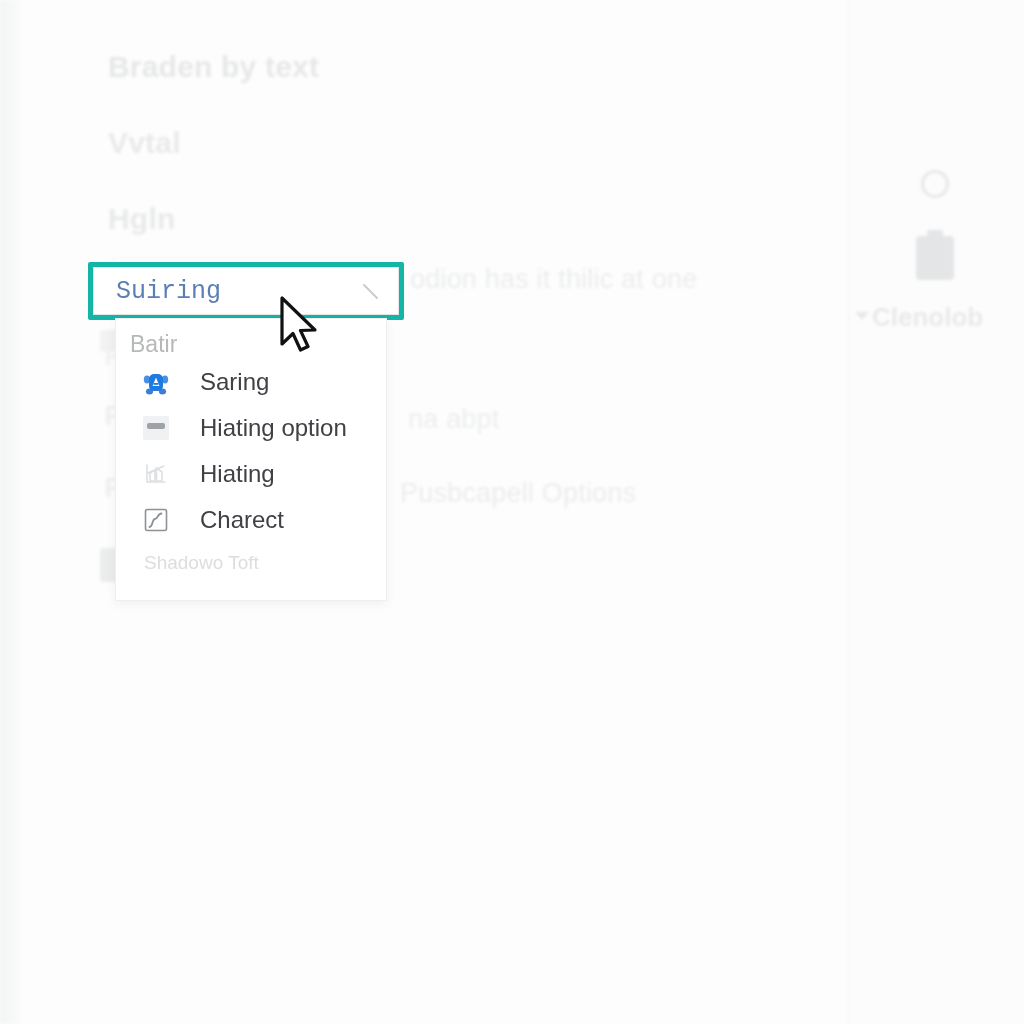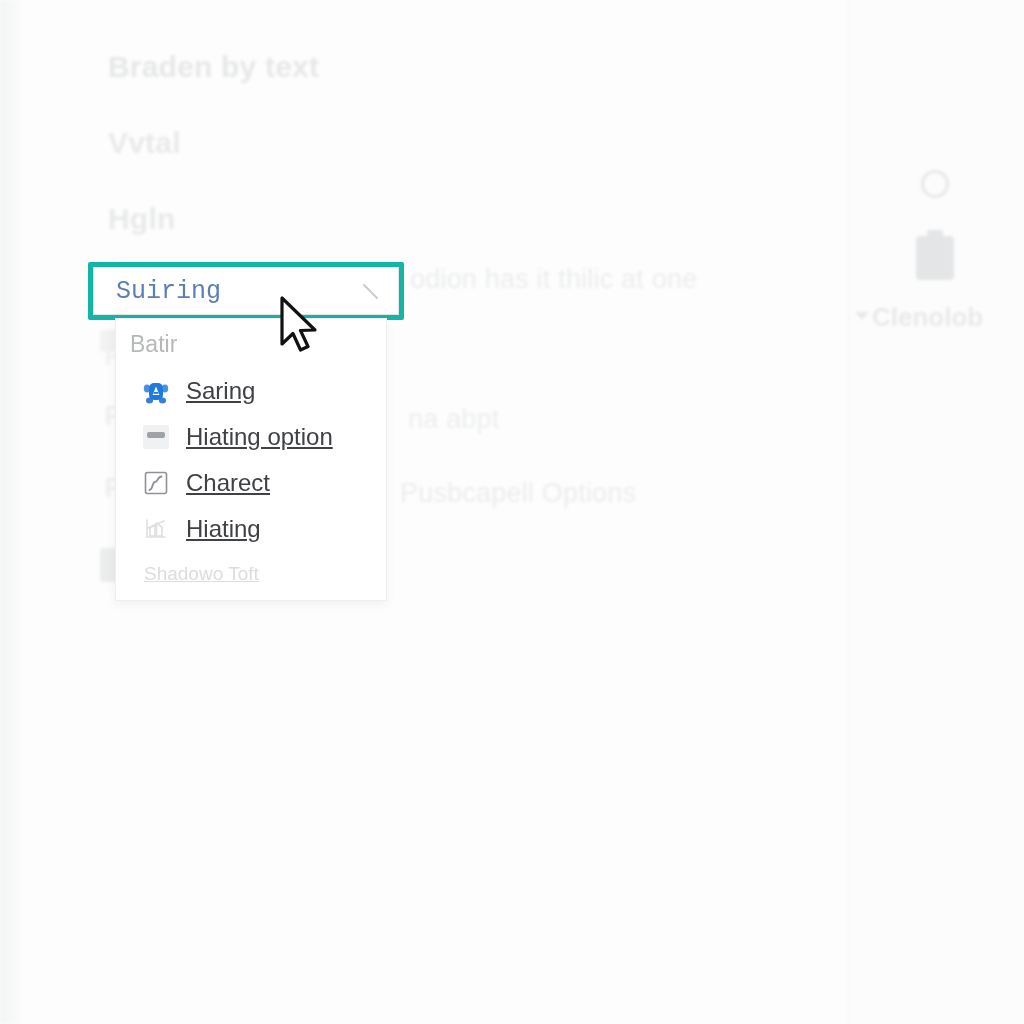--- a/index.html
+++ b/index.html
@@ -195,28 +195,26 @@
     box-sizing: border-box;
   }
   .dd-group-label {
     font-size: 23px;
     color: #b6b8ba;
     padding: 12px 0 10px 14px;
     white-space: nowrap;
   }
   .dd-item {
     display: flex;
-    align-items: center;
     height: 46px;
     padding-left: 26px;
-    gap: 16px;
+    gap: 30px;
     font-size: 24px;
     color: #3f4145;
     white-space: nowrap;
-    text-decoration: underline;
   }
   .dd-item .ic {
     width: 28px; height: 28px;
     flex: 0 0 auto;
     display: flex;
     align-items: center;
     justify-content: center;
   }
   .dd-item.disabled {
     color: #dcdddf;
@@ -314,39 +312,39 @@
     <div class="dd-item">
       <span class="ic">
         <span class="ic-slab"></span>
       </span>
       <span>Hiating option</span>
     </div>
 
     <div class="dd-item">
       <span class="ic">
         <svg width="26" height="26" viewBox="0 0 26 26">
-          <rect x="2.5" y="2.5" width="21" height="21" rx="2" fill="none" stroke="#8e9195" stroke-width="1.6"></rect>
-          <path d="M6.5 20 C10 20 9 12 12 12 C15 12 14.5 6.5 18.5 6.5" fill="none" stroke="#8e9195" stroke-width="1.8" stroke-linecap="round"></path>
-        </svg>
-      </span>
-      <span>Charect</span>
-    </div>
-
-    <div class="dd-item">
-      <span class="ic">
-        <svg width="26" height="26" viewBox="0 0 26 26">
           <path d="M4 4 L4 21 L22 21" fill="none" stroke="#dddfe1" stroke-width="1.6" stroke-linecap="round"></path>
           <path d="M7 20 L7 12 L12 9 L12 20 Z" fill="none" stroke="#dddfe1" stroke-width="1.6"></path>
           <path d="M13.5 20 L13.5 7 L19 11 L19 20 Z" fill="none" stroke="#dddfe1" stroke-width="1.6"></path>
           <path d="M5 12 L21 5" fill="none" stroke="#dddfe1" stroke-width="1.6" stroke-linecap="round"></path>
         </svg>
       </span>
       <span>Hiating</span>
     </div>
 
+    <div class="dd-item">
+      <span class="ic">
+        <svg width="26" height="26" viewBox="0 0 26 26">
+          <rect x="2.5" y="2.5" width="21" height="21" rx="2" fill="none" stroke="#8e9195" stroke-width="1.6"></rect>
+          <path d="M6.5 20 C10 20 9 12 12 12 C15 12 14.5 6.5 18.5 6.5" fill="none" stroke="#8e9195" stroke-width="1.8" stroke-linecap="round"></path>
+        </svg>
+      </span>
+      <span>Charect</span>
+    </div>
+
     <div class="dd-item disabled">
       <span>Shadowo Toft</span>
     </div>
   </div>
 
   <div class="cursor">
     <svg width="44" height="62" viewBox="0 0 44 62">
       <path d="M4 2 L4 48 L15 37.5 L22.5 54 L30 50.5 L22.5 34.5 L37 34 Z" fill="#ffffff" stroke="#111111" stroke-width="3.2" stroke-linejoin="round"></path>
     </svg>
   </div>

